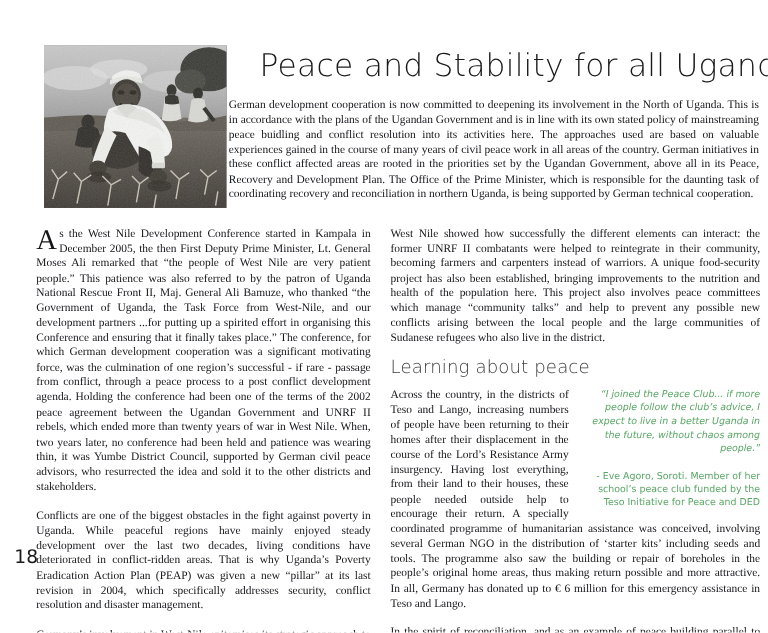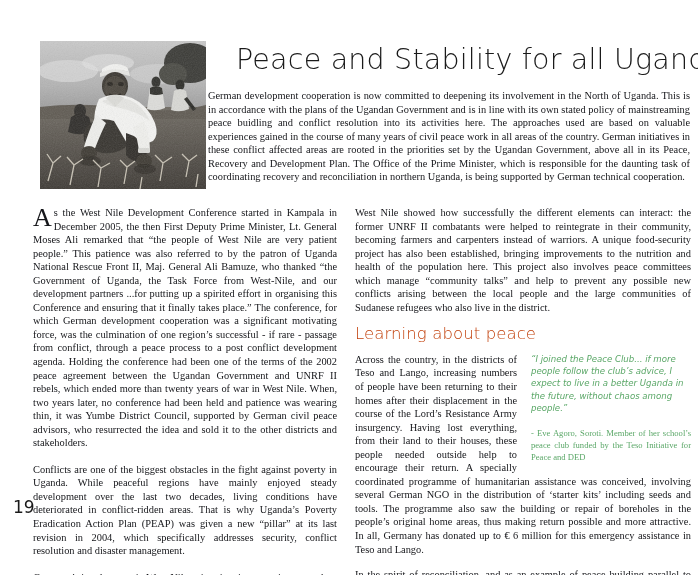--- a/index.html
+++ b/index.html
@@ -95,44 +95,44 @@
     line-height: 21px;
     padding: 1px 2px 0 0;
     font-family: "Liberation Serif", "DejaVu Serif", serif;
   }
 
   
   .subhead {
     font-family: "DejaVu Sans", "Liberation Sans", sans-serif;
     font-weight: 300;
     font-size: 16.5px;
-    color: #c2410c;
+    color: #404040;
     margin: 7px 0 11px 0;
     letter-spacing: 0.1px;
   }
 
   
   .pullquote {
     float: right;
     width: 160px;
     margin: 0 0 8px 14px;
     font-family: "DejaVu Sans", "Liberation Sans", sans-serif;
     color: #5aa767;
     font-size: 8.6px;
     line-height: 12.2px;
   }
   .pq-text {
     font-style: italic;
-    text-align: left;
+    text-align: right;
     margin: 0 0 9px 0;
   }
   .pq-attrib {
     font-style: normal;
+    text-align: right;
     margin: 0;
-    font-family: Liberation Serif, serif;
   }
 
   
   .flow-around { overflow: visible; }
 
   
   .page-number {
     position: absolute;
     left: 13px;
     top: 497px;
@@ -262,15 +262,15 @@
       <aside class="pullquote">
         <p class="pq-text">“I joined the Peace Club... if more people follow the club’s advice, I expect to live in a better Uganda in the future, without chaos among people.”</p>
         <p class="pq-attrib">- Eve Agoro, Soroti. Member of her school’s peace club funded by the Teso Initiative for Peace and DED</p>
       </aside>
       <p>Across the country, in the districts of Teso and Lango, increasing numbers of people have been returning to their homes after their displacement in the course of the Lord’s Resistance Army insurgency. Having lost everything, from their land to their houses, these people needed outside help to encourage their return. A specially coordinated programme of humanitarian assistance was conceived, involving several German NGO in the distribution of ‘starter kits’ including seeds and tools. The programme also saw the building or repair of boreholes in the people’s original home areas, thus making return possible and more attractive. In all, Germany has donated up to € 6 million for this emergency assistance in Teso and Lango.</p>
     </div>
 
     <p>In the spirit of reconciliation, and as an example of peace building parallel to emergency assistance, the people of Teso and Karamoja, where clans have long fought over water, land and cattle, are slowly learning to talk peace. Or-</p>
   </div>
 
-  <div class="page-number">19</div>
+  <div class="page-number">18</div>
 
 </div>
 
 </body></html>

